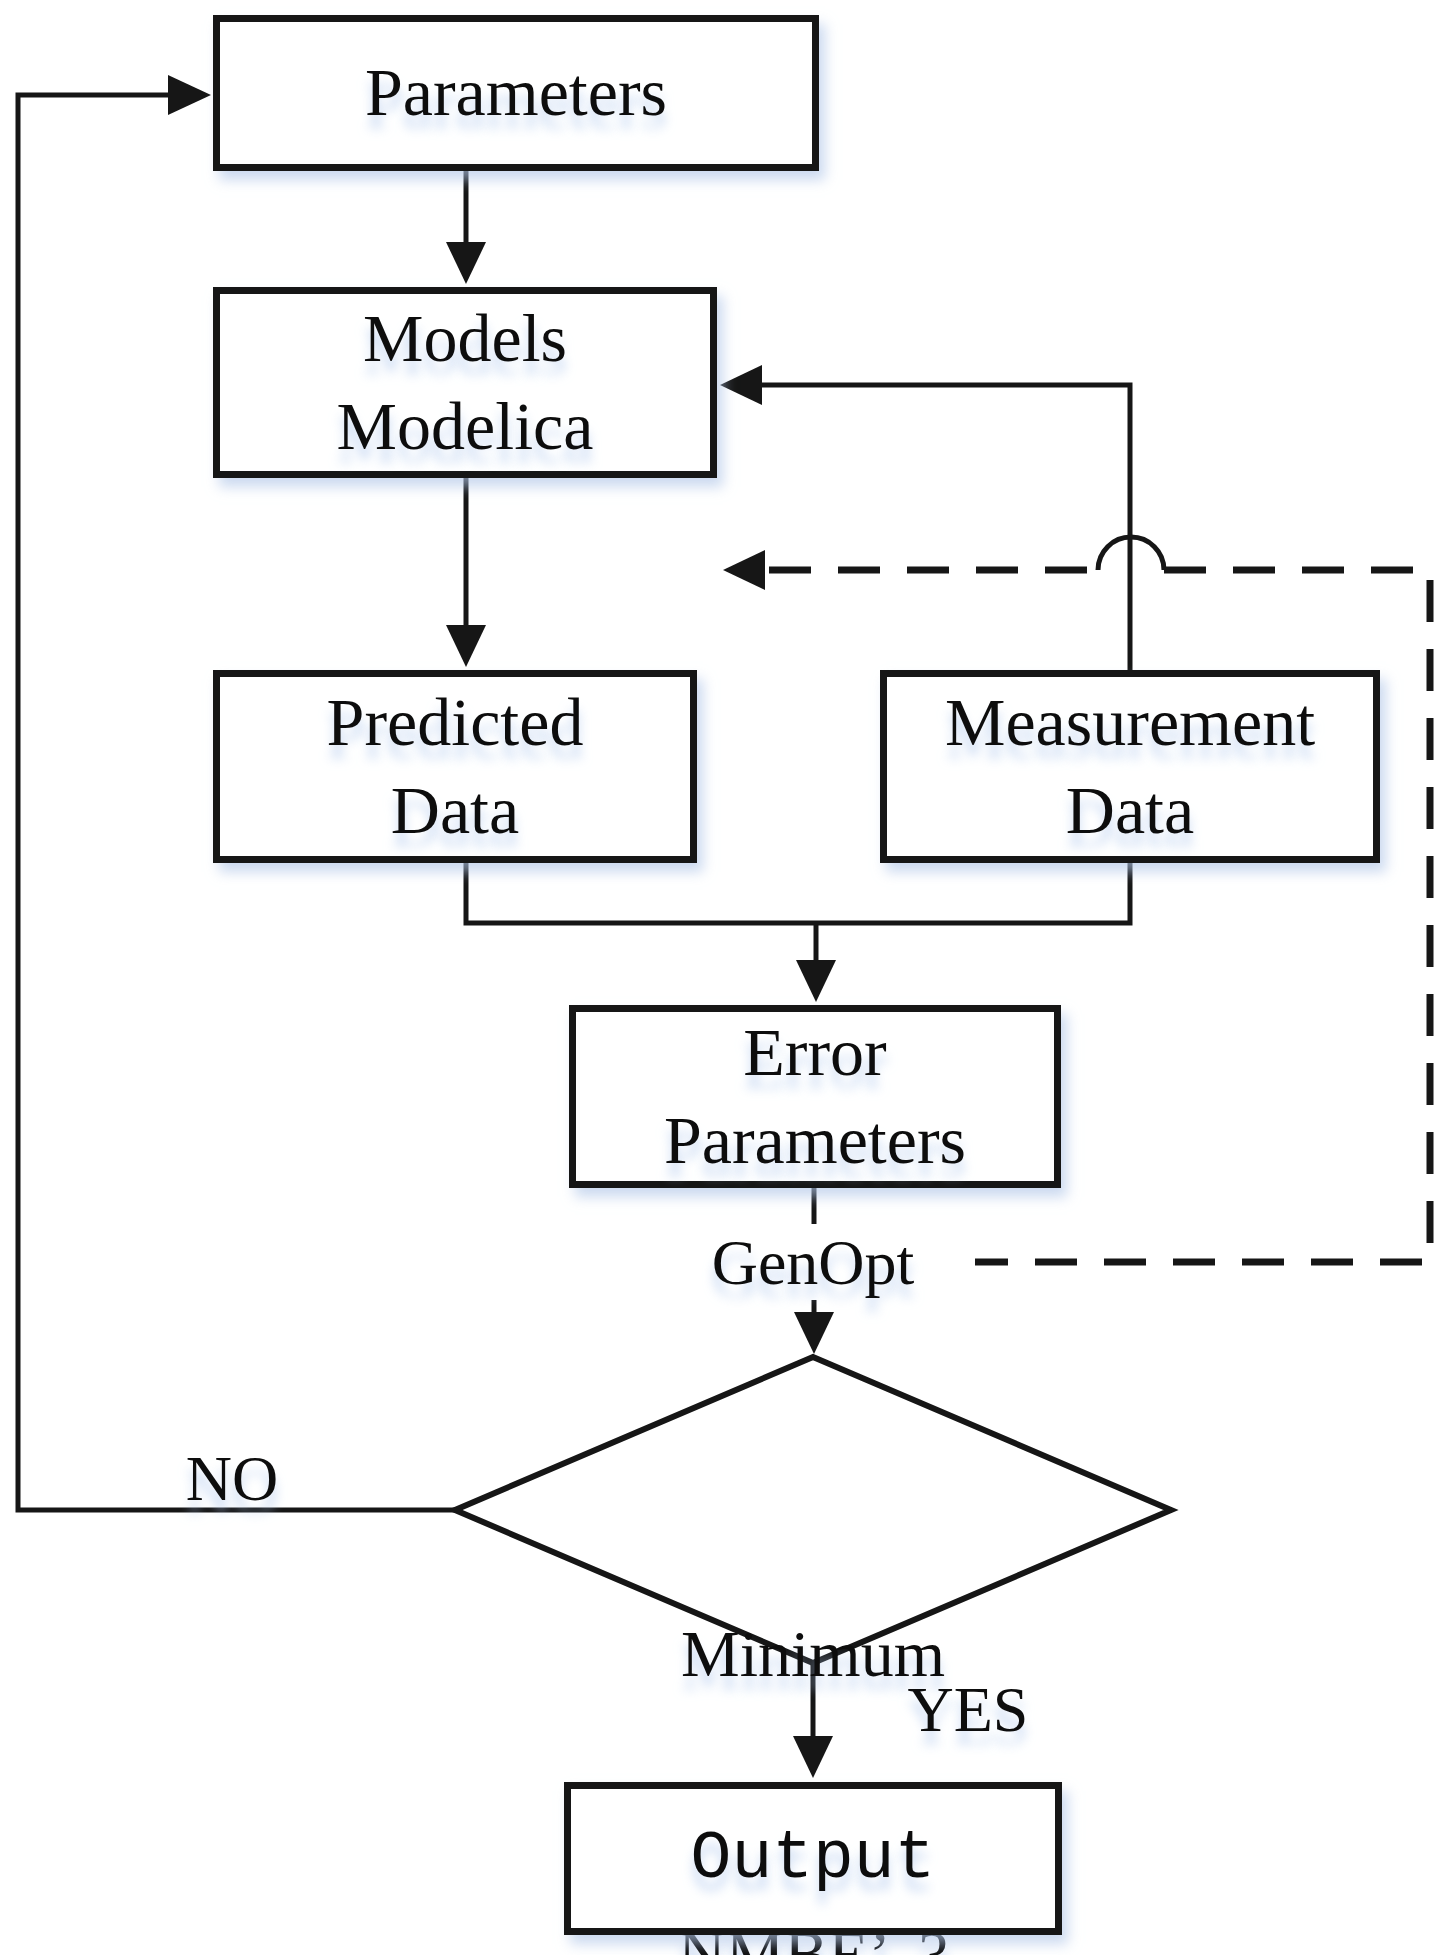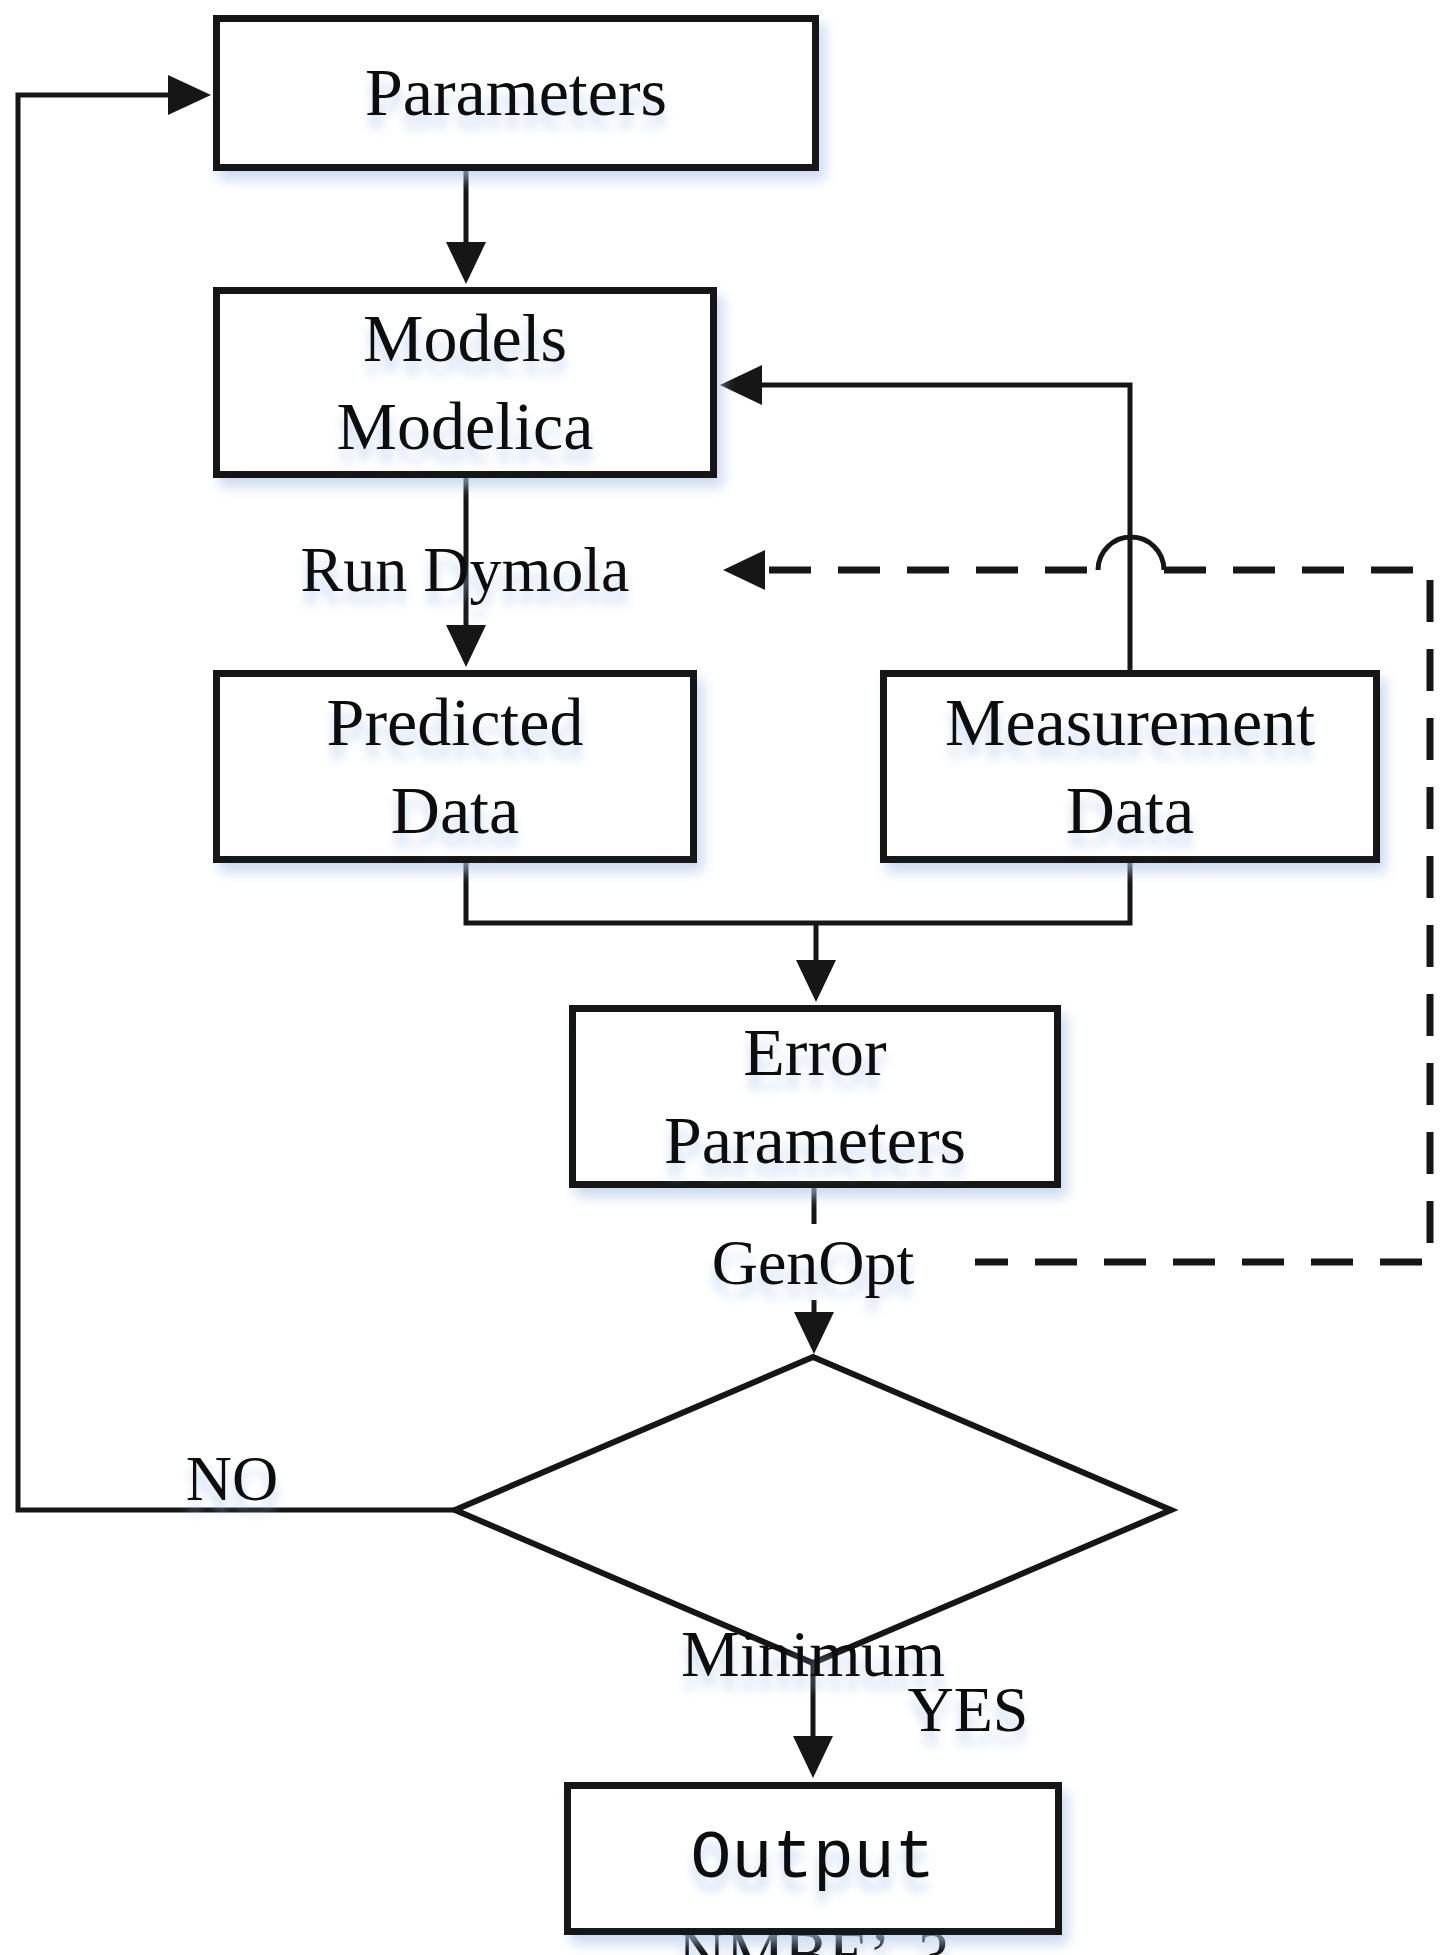--- a/index.html
+++ b/index.html
@@ -97,21 +97,20 @@
 
   <div class="decision-text">
     <div>Minimum</div>
     <div>NMBE’  ?</div>
   </div>
 
   <div class="node" style="left:564px;top:1782px;width:498px;height:153px;font-family:Liberation Mono, monospace;">
     <span>Output</span>
   </div>
 
-  <div class="lbl" style="left:465px;top:570px;">Run Dymola</div>
 
   <div class="lbl" style="left:813px;top:1263px;">GenOpt</div>
 
   <div class="lbl" style="left:232px;top:1431px;margin-top:48px;">NO</div>
 
   <div class="lbl" style="left:968px;top:1710px;">YES</div>
 
 </div>
 
 </body></html>

